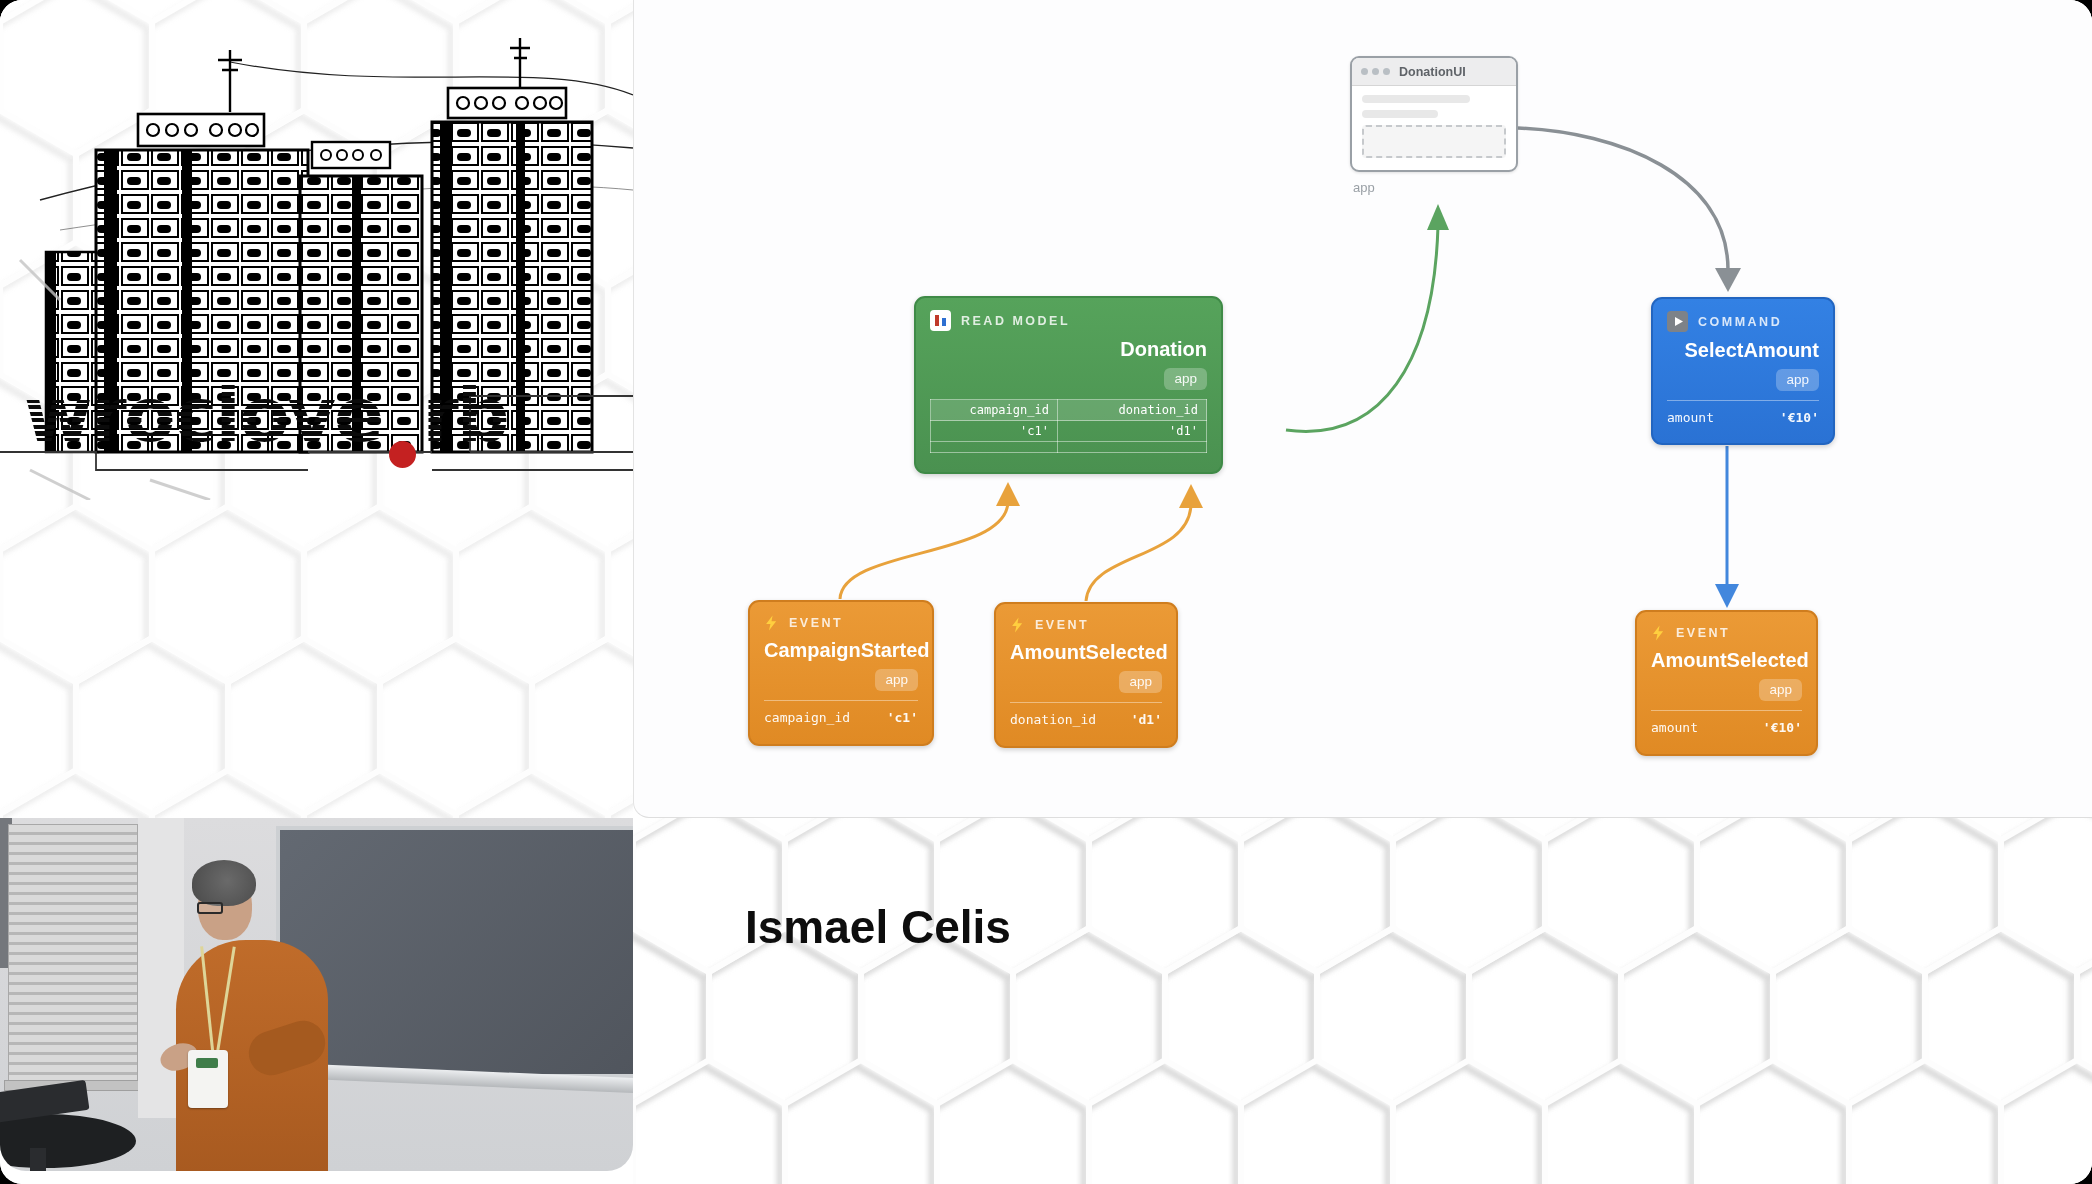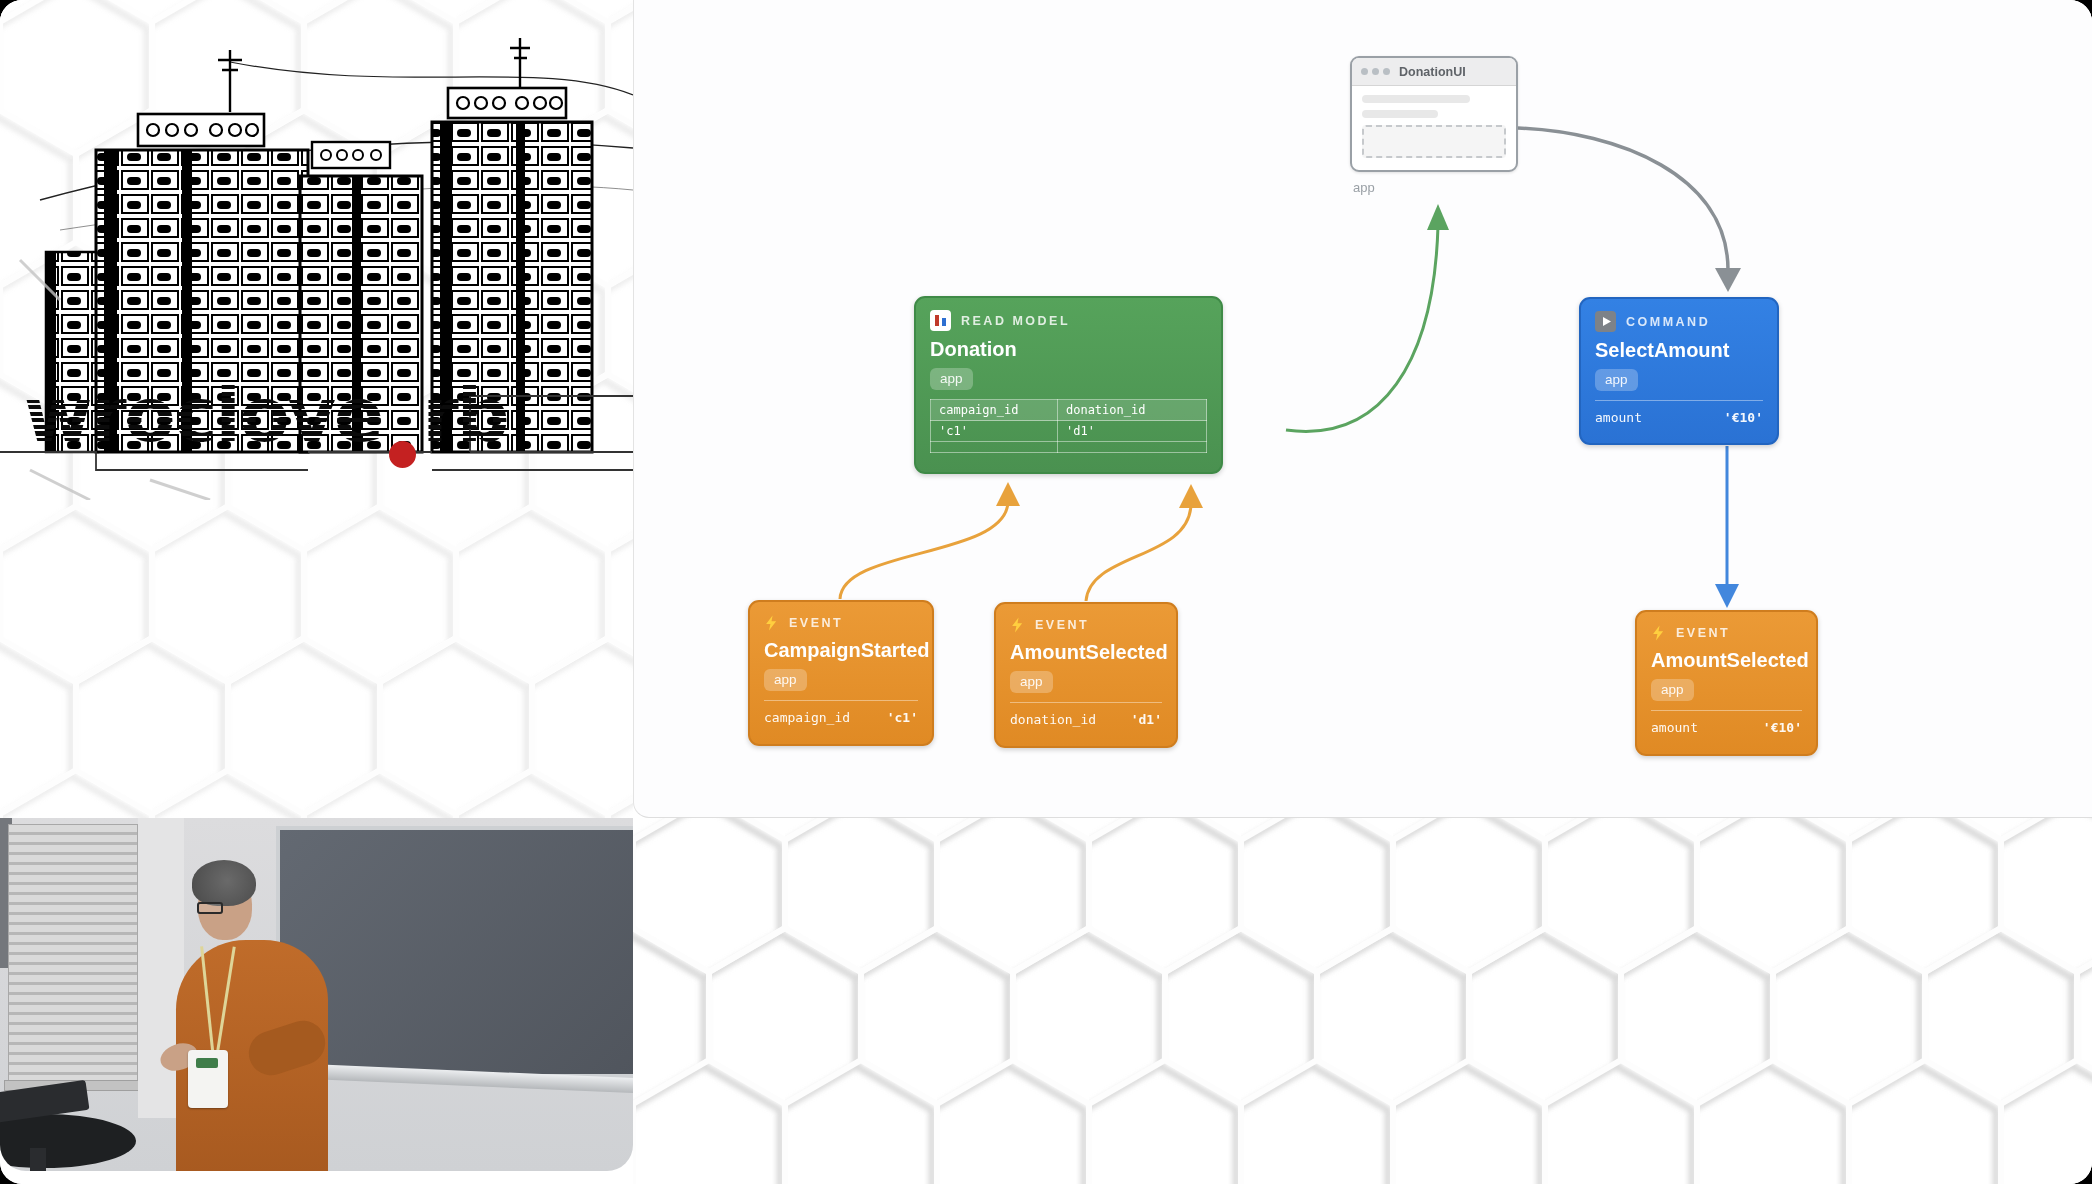--- a/index.html
+++ b/index.html
@@ -35,21 +35,21 @@
   .sp-hair{position:absolute;left:192px;top:42px;width:64px;height:46px;background:radial-gradient(circle at 55% 45%,#6a6a6a,#484848);border-radius:50% 50% 44% 40%;}
   .sp-glasses{position:absolute;left:197px;top:84px;width:22px;height:8px;border:2px solid #2a2a2a;border-radius:3px;background:rgba(255,255,255,.15);}
   .sp-lanyard-l{position:absolute;left:224px;top:128px;width:3px;height:112px;background:#ded598;transform:rotate(9deg);}
   .sp-lanyard-r{position:absolute;left:206px;top:128px;width:3px;height:112px;background:#ded598;transform:rotate(-6deg);}
   .sp-badge{position:absolute;left:188px;top:232px;width:40px;height:58px;background:#f4f4f2;border-radius:4px;box-shadow:0 1px 2px rgba(0,0,0,.35);}
   .sp-badge-mark{position:absolute;left:8px;top:8px;width:22px;height:10px;background:#3f7d4a;border-radius:2px;}
   .sp-hand{position:absolute;left:160px;top:226px;width:38px;height:26px;background:#c9a186;border-radius:50%;transform:rotate(-18deg);}
 
   
   .right-col{position:absolute;left:633px;top:0;width:1459px;height:1184px;background:#fff;}
-  .slide{position:absolute;left:0;top:0;width:1458px;height:817px;background:#fdfdfe;border-left:1px solid #e3e3e3;border-bottom:1px solid #dedede;border-radius:0 0 0 16px;}
+  .slide{position:absolute;left:0;top:0;width:1458px;height:817px;background:#fdfdfe;border-left:1px solid #e3e3e3;border-bottom:1px solid #dedede;border-radius:0 0 0 16px;text-align:right;}
   .caption-area{position:absolute;left:0;top:818px;width:1459px;height:366px;background:#fff;overflow:hidden;}
   .speaker-name{position:absolute;left:112px;top:82px;font-size:46px;font-weight:700;color:#0d0d0d;}
   .talk-title{position:absolute;left:112px;top:158px;font-size:44px;font-weight:400;color:#1a1a1a;}
 
   
   .node{position:absolute;border-radius:11px;color:#fff;padding:12px 14px;box-sizing:border-box;box-shadow:0 2px 5px rgba(0,0,0,.18);}
   .node-green{background:linear-gradient(180deg,#56a35b,#4a9150);border:2px solid #3f8a47;}
   .node-blue{background:linear-gradient(180deg,#3381e4,#2a72d4);border:2px solid #2265c0;}
   .node-orange{background:linear-gradient(180deg,#eb9a36,#e08a24);border:2px solid #cf7d1e;}
   .kind-row{display:flex;align-items:center;gap:10px;font-size:12.5px;font-weight:600;letter-spacing:2.5px;color:rgba(255,255,255,.82);}
@@ -272,21 +272,21 @@
             <td>'d1'</td>
           </tr>
           <tr class="empty">
             <td></td>
             <td></td>
           </tr>
         </tbody>
           </table>
       </div>
 
-      <div class="node node-blue" style="left:945px;top:297px;width:200px;height:148px;">
+      <div class="node node-blue" style="left:1017px;top:297px;width:184px;height:148px;">
         <div class="kind-row">
           <svg class="icon-sq" viewBox="0 0 21 21">
             <rect x="0" y="0" width="21" height="21" rx="4" fill="#7d8288"></rect>
             <polygon points="8,6 16,10.5 8,15" fill="#fff"></polygon>
           </svg>
           <span>COMMAND</span>
         </div>
         <div class="node-title">SelectAmount</div>
         <span class="badge">app</span>
         <div class="field-row">
@@ -355,15 +355,16 @@
             </g>
             <g stroke="#fdfdfd" stroke-width="6" fill="none">
               <path d="M76 -22 L152 22 L152 110 L76 154 L0 110 L0 22 Z"></path>
               <path d="M0 110 L76 154 L76 242 L0 286 L-76 242 L-76 154 Z"></path>
               <path d="M152 110 L228 154 L228 242 L152 286 L76 242 L76 154 Z"></path>
             </g>
           </pattern>
         </defs>
         <rect width="100%" height="100%" fill="url(#hexpatB)"></rect>
       </svg>
+      <div class="speaker-name">Ismael Celis</div>
     </div>
   </div>
 </div>
 
 </body></html>

